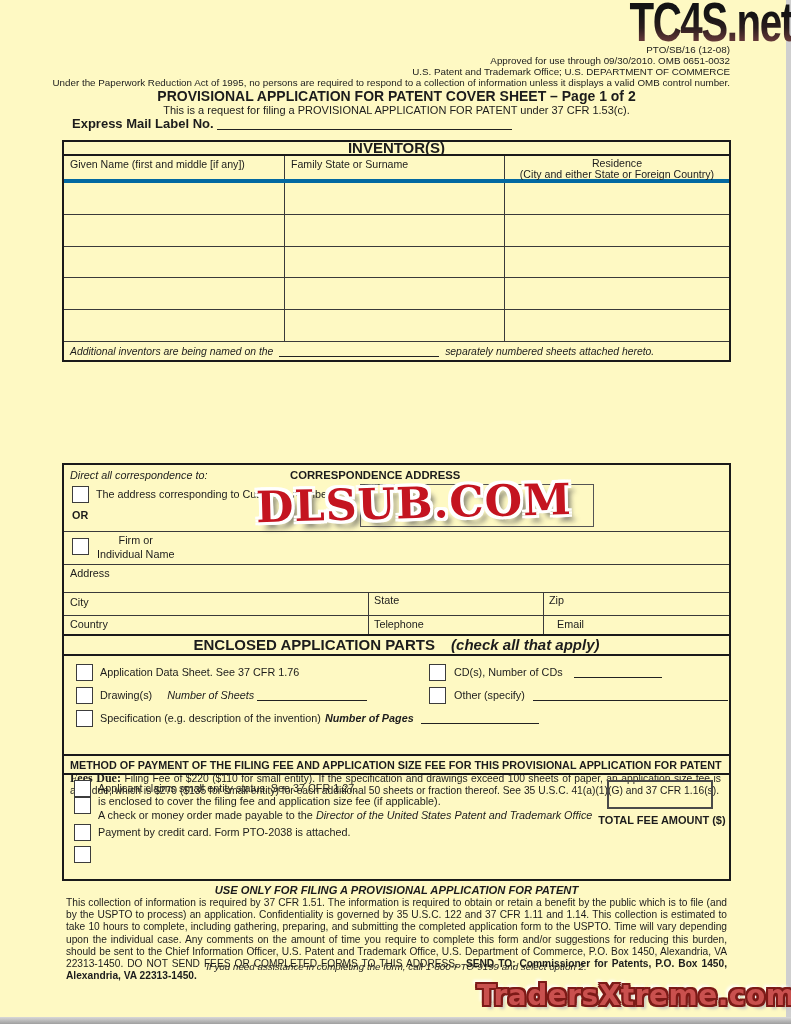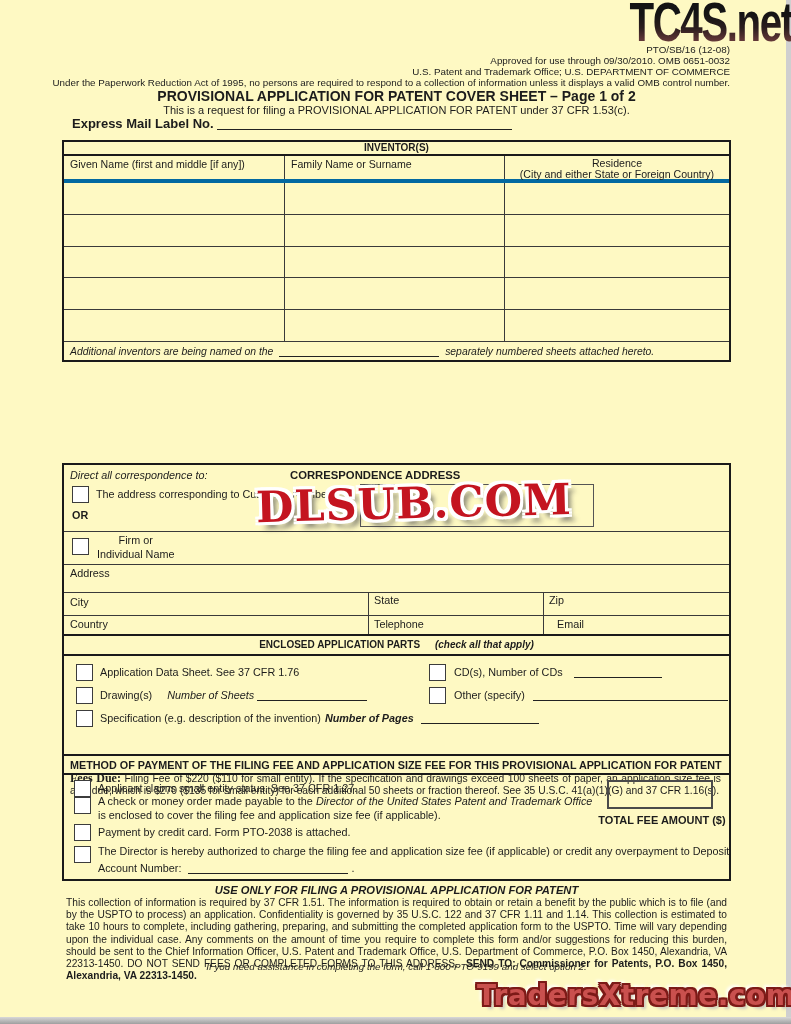--- a/index.html
+++ b/index.html
@@ -9,21 +9,21 @@
     margin:0 auto;
   }
   .abs{position:absolute;}
   
   .hdr-small{position:absolute;right:61px;text-align:right;font-size:9.8px;line-height:11px;white-space:nowrap;}
   .form-title{position:absolute;left:62px;width:669px;text-align:center;font-weight:bold;font-size:14px;}
   .form-subtitle{position:absolute;left:62px;width:669px;text-align:center;font-size:11px;}
   .express{position:absolute;left:72px;font-weight:bold;font-size:13px;}
   
   .box{position:absolute;left:62px;width:669px;border:2px solid #1a1a1a;box-sizing:border-box;background:transparent;}
-  .sechead{font-weight:bold;font-size:10px;text-align:center;}
+  .sechead{font-weight:bold;font-size:15px;text-align:center;}
   .cb{position:absolute;width:15px;height:15px;border:1.4px solid #3c3c3c;background:#fff;}
   .ul{display:inline-block;border-bottom:1.2px solid #222;height:11px;vertical-align:-2px;}
   .hline{position:absolute;left:0;right:0;border-top:1px solid #3a3a3a;height:0;}
   .vline{position:absolute;width:0;border-left:1px solid #3a3a3a;}
   .lbl{position:absolute;font-size:10.8px;white-space:nowrap;}
   .it{font-style:italic;}
   .b{font-weight:bold;}
   
   .inv-inner{display:flex;flex-direction:column;height:100%;}
   .inv-title{height:12px;line-height:12.5px;border-bottom:2px solid #1a1a1a;}
@@ -91,21 +91,21 @@
   <div class="express" style="top:116px;">
     <span>Express Mail Label No.</span>
     <span class="ul" style="width:295px;"></span>
   </div>
 
   <div class="box" style="top:140px;height:222px;">
     <div class="inv-inner">
       <div class="inv-title sechead">INVENTOR(S)</div>
       <div class="inv-hrow">
         <div class="inv-c1">Given Name (first and middle [if any])</div>
-        <div class="inv-c2">Family Name or Surname</div>
+        <div class="inv-c2">Family State or Surname</div>
         <div class="inv-c3">
           <div>Residence</div>
           <div>(City and either State or Foreign Country)</div>
         </div>
       </div>
       <div class="inv-row">
         <div class="inv-c1"></div>
         <div class="inv-c2"></div>
         <div class="inv-c3"></div>
       </div>
@@ -219,39 +219,31 @@
   </div>
 
   <div class="box" style="top:754px;height:127px;">
     <div class="rowhead b" style="height:19px;line-height:19px;font-size:10.8px;padding-left:6px;box-sizing:border-box;">METHOD OF PAYMENT OF THE FILING FEE AND APPLICATION SIZE FEE FOR THIS PROVISIONAL APPLICATION FOR PATENT</div>
     <div style="position:relative;height:102px;">
       <div class="cb" style="left:10px;top:5px;"></div>
       <div class="lbl" style="left:34px;top:7px;">Applicant claims small entity status. See 37 CFR 1.27.</div>
 
       <div class="cb" style="left:10px;top:22px;"></div>
       <div class="lbl" style="left:34px;top:19px;line-height:14px;">
+        <div>is enclosed to cover the filing fee and application size fee (if applicable).</div>
         <div>
           <span>A check or money order made payable to the</span>
           <span class="it">Director of the United States Patent and Trademark Office</span>
         </div>
-        <div>is enclosed to cover the filing fee and application size fee (if applicable).</div>
       </div>
 
       <div class="cb" style="left:10px;top:49px;"></div>
       <div class="lbl" style="left:34px;top:51px;">Payment by credit card. Form PTO-2038 is attached.</div>
 
       <div class="cb" style="left:10px;top:71px;"></div>
-      <div class="lbl" style="left:34px;top:68px;line-height:17px;">
-        <div>The Director is hereby authorized to charge the filing fee and application size fee (if applicable) or credit any overpayment to Deposit</div>
-        <div>
-          <span>Account Number:</span>
-          <span class="ul" style="width:160px;margin-left:4px;"></span>
-          <span>.</span>
-        </div>
-      </div>
 
       <div class="abs" style="left:543px;top:5px;width:102px;height:25px;border:2px solid #4a4a4a;"></div>
       <div class="lbl b" style="left:523px;top:39px;width:150px;text-align:center;font-size:11px;">TOTAL FEE AMOUNT ($)</div>
     </div>
   </div>
 
   <div class="abs b it" style="top:884px;left:62px;width:669px;text-align:center;font-size:11.2px;">USE ONLY FOR FILING A PROVISIONAL APPLICATION FOR PATENT</div>
 
   <div class="foot-par" style="top:897px;">
     <span>This collection of information is required by 37 CFR 1.51.  The information is required to obtain or retain a benefit by the public which is to file (and by the USPTO  to process) an application. Confidentiality is governed by 35 U.S.C. 122 and 37 CFR 1.11 and 1.14. This collection is estimated to take 10 hours to complete,  including gathering, preparing, and submitting the completed application form to the USPTO.  Time will vary depending upon the individual case. Any comments  on the amount of time you require to complete this form and/or suggestions for reducing this burden, should be sent to the Chief Information Officer, U.S. Patent  and Trademark Office, U.S. Department of Commerce, P.O. Box 1450, Alexandria, VA  22313-1450. DO NOT SEND FEES OR COMPLETED FORMS TO THIS ADDRESS.</span>

